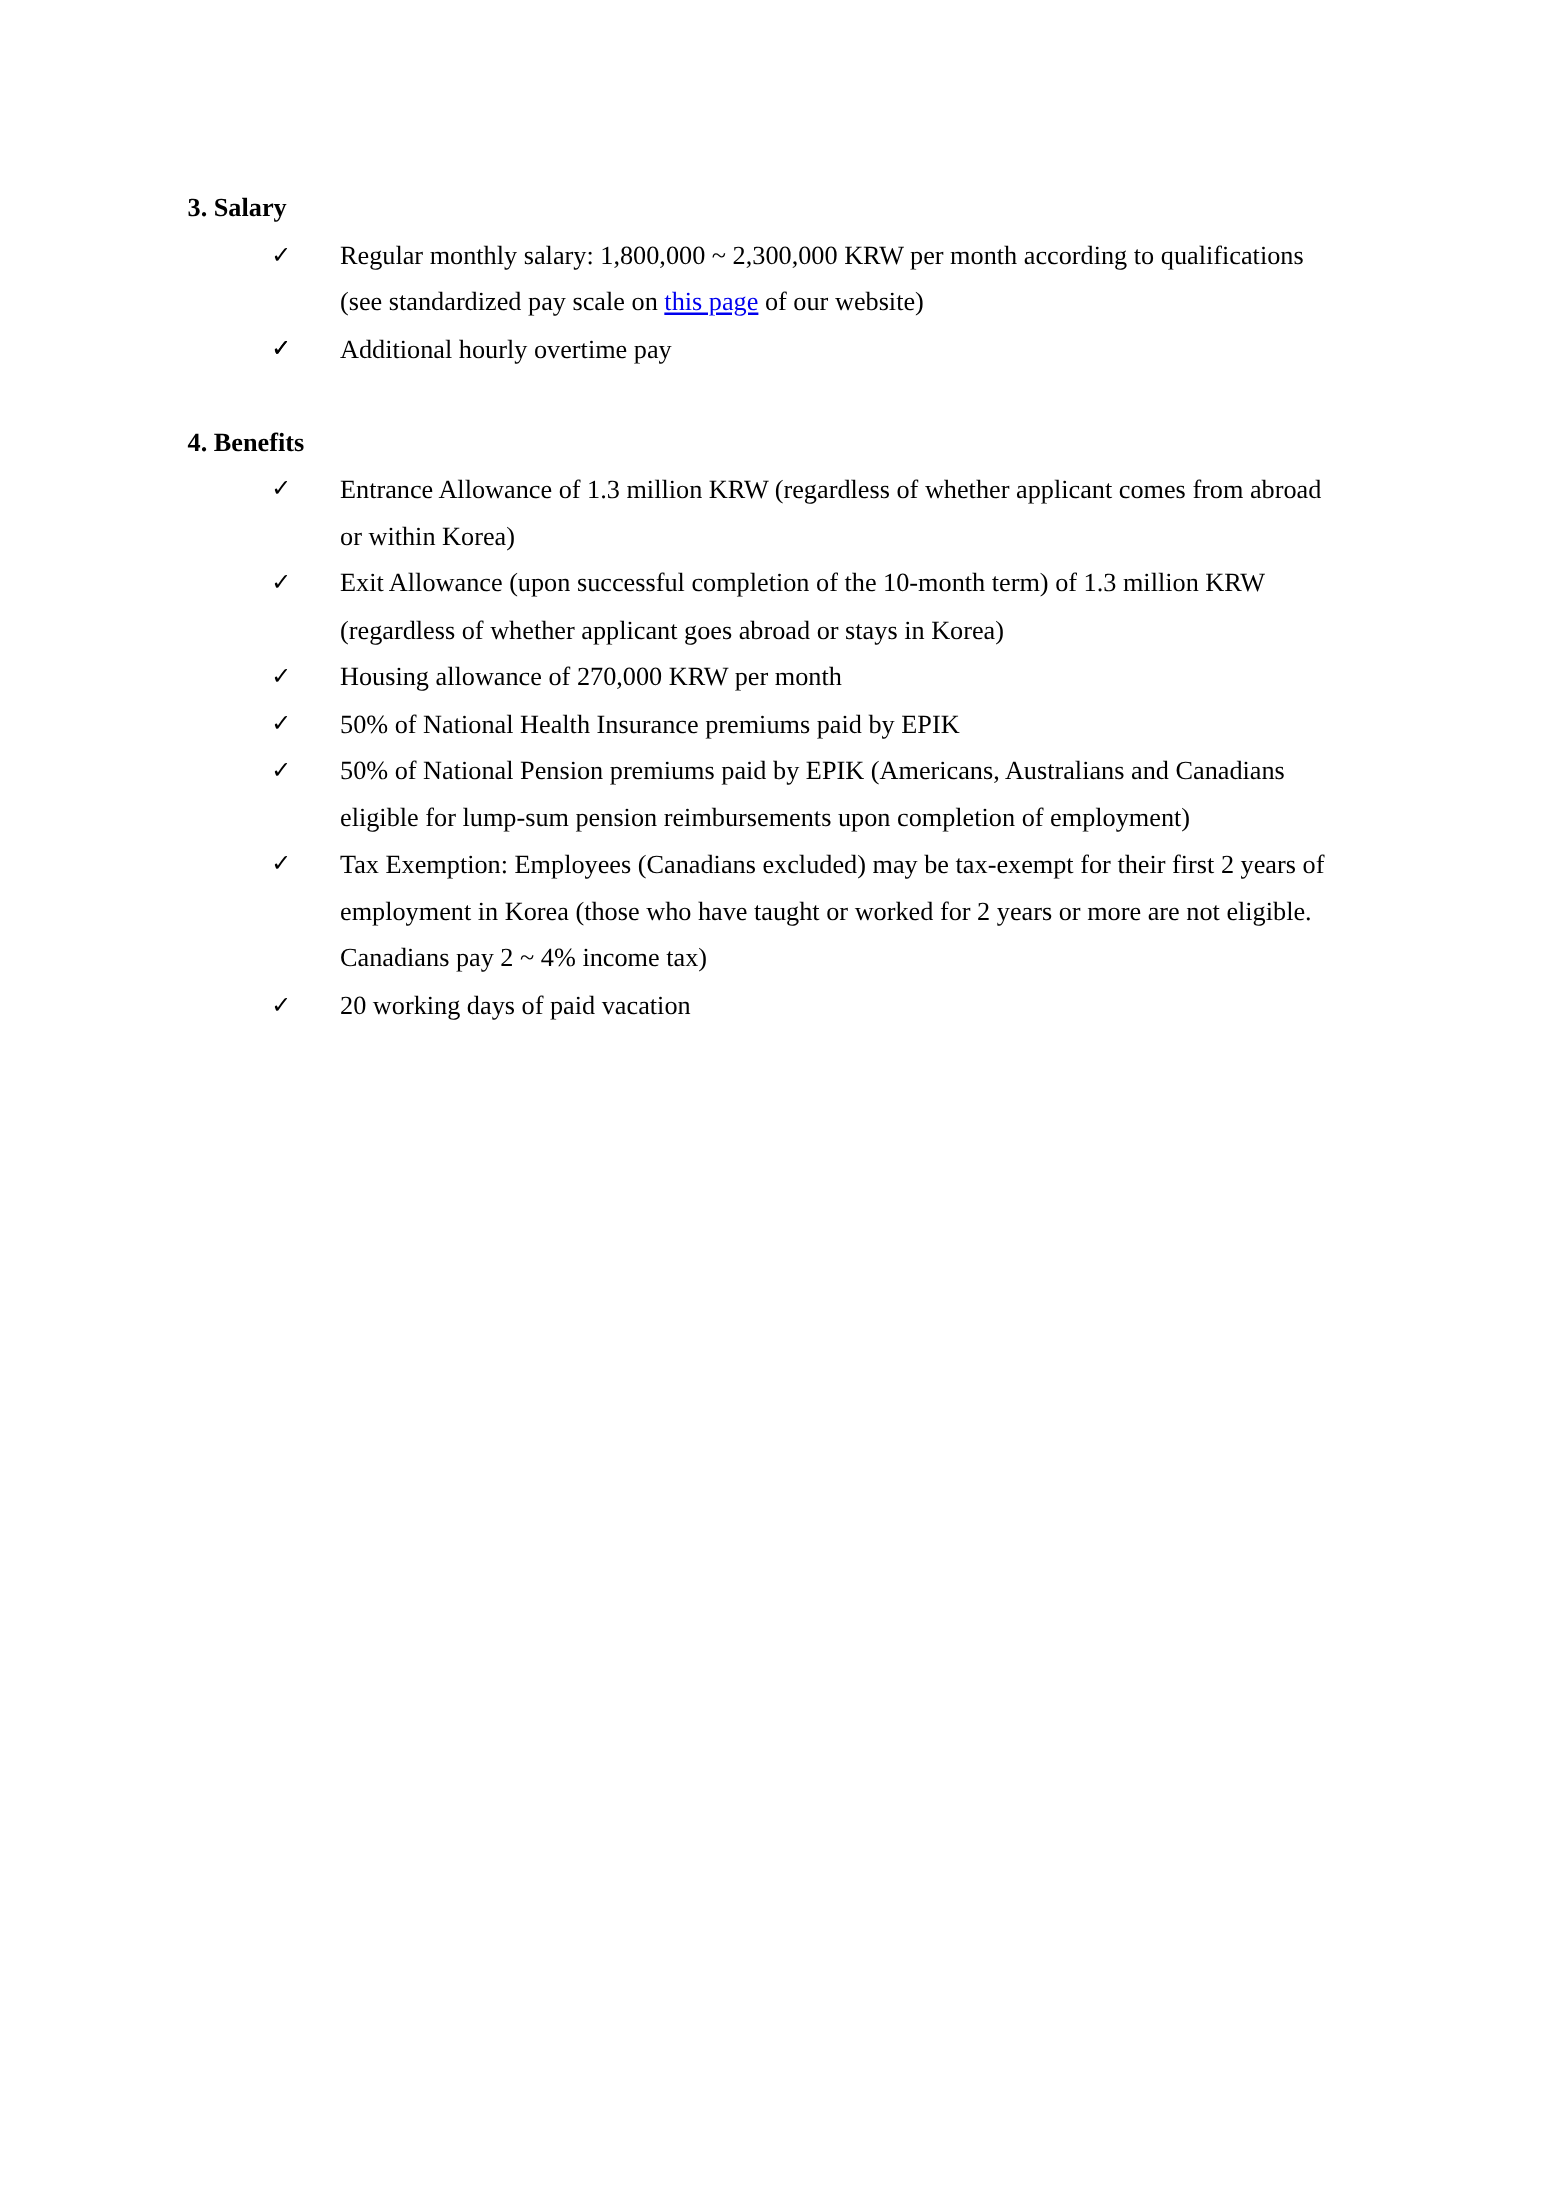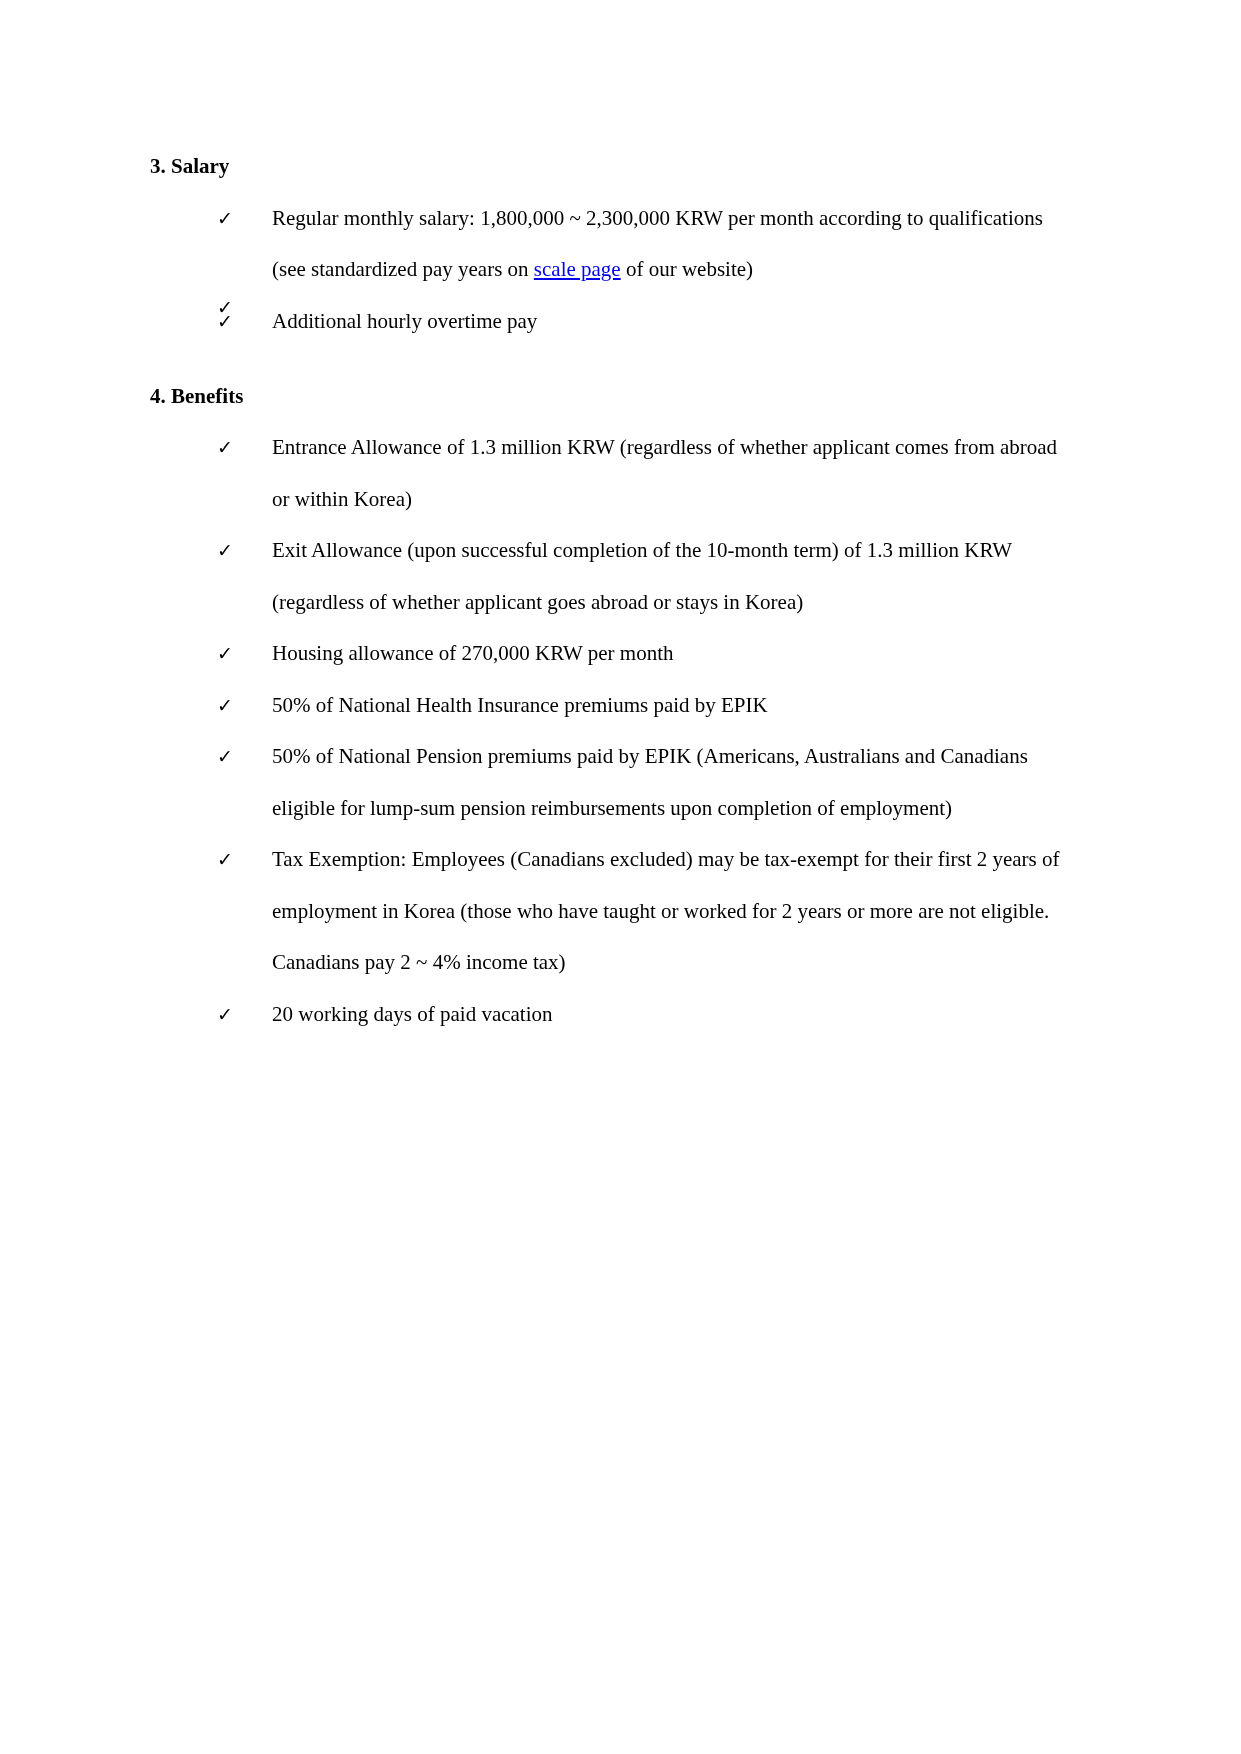--- a/index.html
+++ b/index.html
@@ -21,21 +21,20 @@
   .content {
     position: absolute;
     top: 148px;
     left: 150px;
     right: 40px;
   }
   .line {
     height: 37.5px;
     line-height: 37.5px;
     white-space: nowrap;
-    margin-top: 14px;
   }
   .heading {
     font-weight: bold;
     height: 37.5px;
     line-height: 37.5px;
     white-space: nowrap;
   }
   .heading.second {
     margin-top: 37.5px;
     font-family: Liberation Serif, serif;
@@ -63,21 +62,21 @@
 <body>
 
 <div class="page">
   <div class="content">
 
     <div class="heading">3. Salary</div>
 
     <div class="item">
       <span class="check">✓</span>
       <div class="line">Regular monthly salary: 1,800,000 ~ 2,300,000 KRW per month according to qualifications</div>
-      <div class="line"><span>(see standardized pay years on </span><a class="doclink">scale page</a><span> of our website)</span></div>
+      <div class="line"><span>(see standardized pay scale on </span><a class="doclink">this page</a><span> of our website)</span></div>
     </div>
 
     <div class="item">
       <span class="check">✓</span>
     </div>
 
     <div class="item">
       <span class="check">✓</span>
       <div class="line">Additional hourly overtime pay</div>
     </div>

